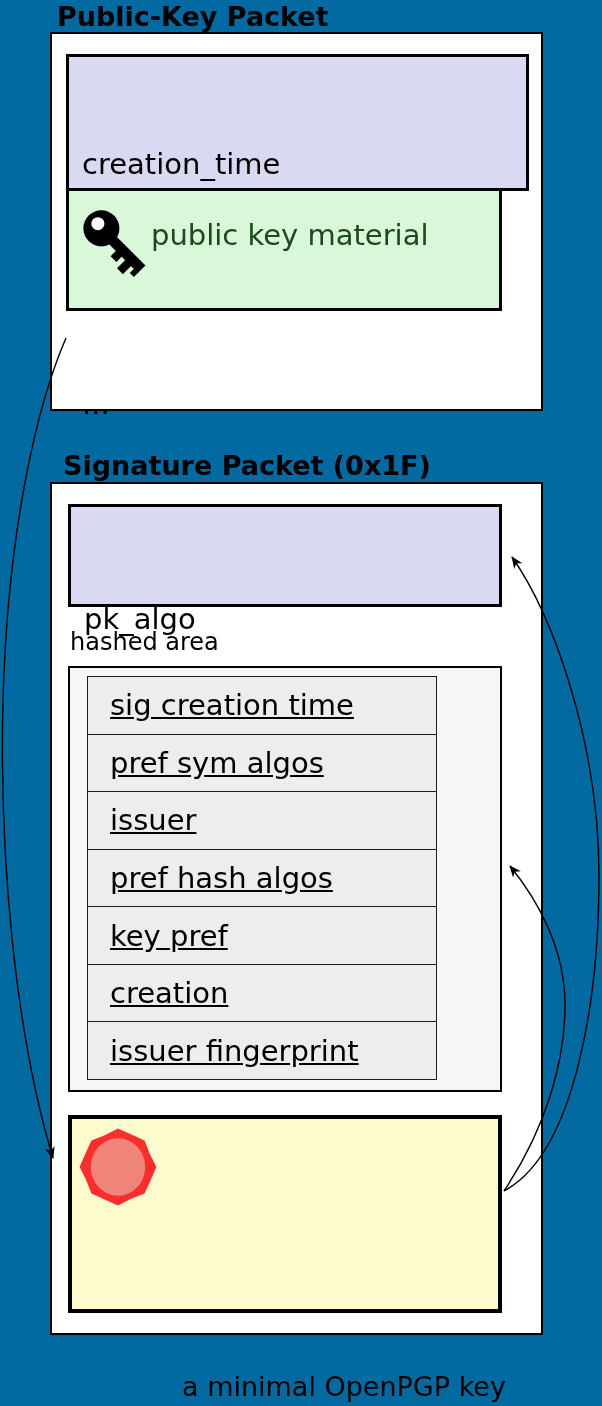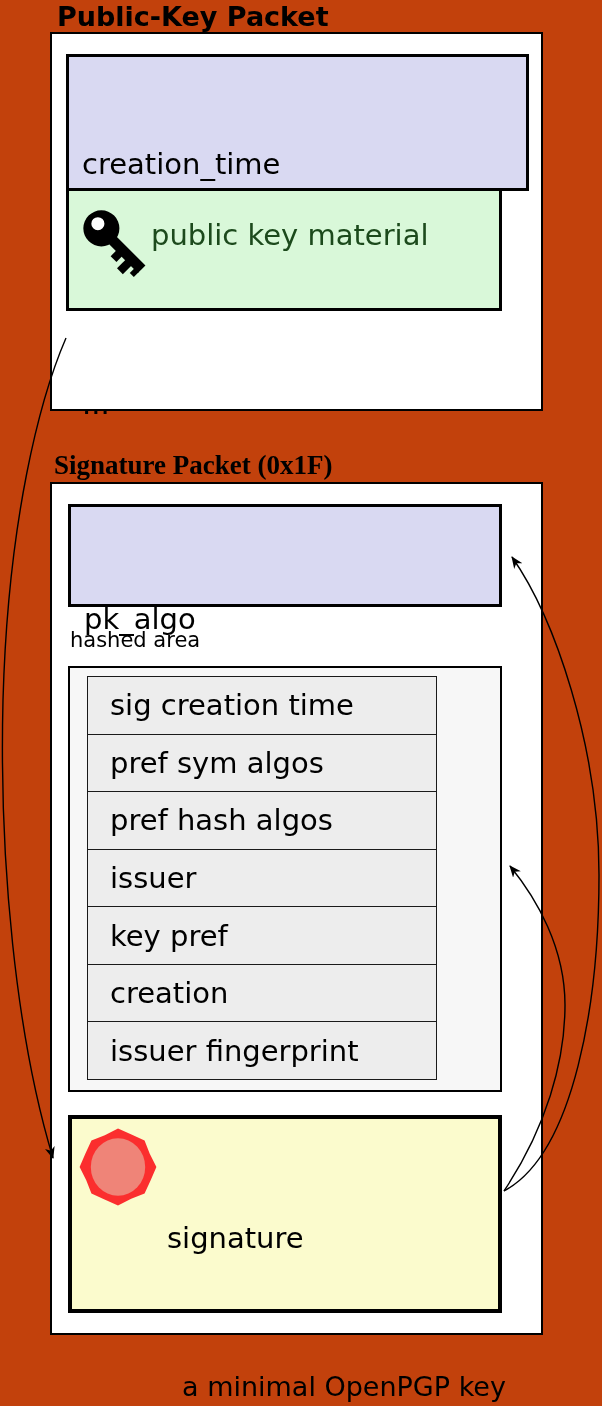--- a/index.html
+++ b/index.html
@@ -1,33 +1,33 @@
 <!DOCTYPE html>
 <html style="--field-fill: #d9d9f2; --material-fill: #d9f8d9; --material-text: #1c4a1c; --hashed-fill: #f7f7f7; --subpacket-fill: #ededed; --signature-fill: #fbfbcd; --seal-ring: #fb2e2e; --seal-inner: #ef8478; --line-color: #000000;"><head>
 <meta charset="utf-8">
 <style>
   html,body{margin:0;padding:0;background:#fff;}
-  #page{position:relative;width:602px;height:1406px;background:#c2410c;overflow:hidden;
+  #page{position:relative;width:602px;height:1406px;background:#0369a1;overflow:hidden;
         font-family:"DejaVu Sans","Liberation Sans",sans-serif;color:#000;}
   .abs{position:absolute;}
   .title{font-weight:bold;font-size:27px;letter-spacing:0px;white-space:nowrap;}
   .boxtext{font-size:29px;line-height:40px;white-space:pre;}
   .outerbox{border:2.5px solid #000;background:#fff;box-sizing:border-box;}
   .fieldbox{border:3px solid #000;background:var(--field-fill,#d9d9f2);box-sizing:border-box;}
   .materialbox{border:3px solid #000;border-top:none;background:var(--material-fill,#d9f8d9);box-sizing:border-box;}
   .material-label{color:var(--material-text,#1c4a1c);font-size:29px;white-space:nowrap;}
   .hashedbox{border:2.5px solid #000;background:var(--hashed-fill,#f7f7f7);box-sizing:border-box;}
   .subtable{border:1.4px solid #1a1a1a;background:var(--subpacket-fill,#ededed);box-sizing:border-box;
-            display:flex;flex-direction:column;}
+            display:flex;flex-direction:column;text-decoration:underline;}
   .subrow{flex:1;display:flex;align-items:center;padding-left:22px;font-size:29px;
           border-top:1.4px solid #1a1a1a;box-sizing:border-box;}
   .subrow:first-child{border-top:none;}
   .sigbox{border:4.5px solid #000;background:var(--signature-fill,#fbfbcd);box-sizing:border-box;}
   .siglines{font-size:29px;line-height:42px;white-space:pre;}
-  .label{font-size:21px;white-space:nowrap;}
+  .label{font-size:24px;white-space:nowrap;}
   .caption{font-size:27px;white-space:nowrap;}
   svg.overlay{position:absolute;left:0;top:0;pointer-events:none;}
 </style>
 </head>
 <body>
 
 <div id="page">
 
   <div class="abs title" style="left:57px;top:1px;">Public-Key Packet</div>
 
@@ -48,54 +48,53 @@
         <circle cx="19" cy="46" r="8" fill="#fff"></circle>
         <rect x="40" y="41" width="56" height="13"></rect>
         <rect x="58" y="52" width="10" height="11"></rect>
         <rect x="74" y="52" width="10" height="16"></rect>
         <rect x="89" y="52" width="7" height="9"></rect>
       </g>
     </svg>
     <div class="abs material-label" style="left:82px;top:27px;">public key material</div>
   </div>
 
-  <div class="abs title" style="left:54px;top:450px;font-family:Liberation Serif, serif;">Signature Packet (0x1F)</div>
+  <div class="abs title" style="left:63px;top:450px;">Signature Packet (0x1F)</div>
 
   <div class="abs outerbox" style="left:50px;top:482px;width:493px;height:853px;"></div>
 
   <div class="abs fieldbox" style="left:68px;top:504px;width:434px;height:103px;">
     <div class="boxtext" style="padding:12px 0 0 13px;">
       <div>pk_algo</div>
       <div>hash_algo</div>
     </div>
   </div>
 
   <div class="abs label" style="left:70px;top:628px;">hashed area</div>
 
   <div class="abs hashedbox" style="left:68px;top:666px;width:434px;height:426px;">
     <div class="subtable abs" style="left:17px;top:8px;width:350px;height:404px;">
       <div class="subrow">sig creation time</div>
       <div class="subrow">pref sym algos</div>
+      <div class="subrow">issuer</div>
       <div class="subrow">pref hash algos</div>
-      <div class="subrow">issuer</div>
       <div class="subrow">key pref</div>
       <div class="subrow">creation</div>
       <div class="subrow">issuer fingerprint</div>
     </div>
   </div>
 
   <div class="abs sigbox" style="left:68px;top:1115px;width:434px;height:198px;">
     <svg class="abs" style="left:5px;top:8px;" width="82" height="80" viewBox="0 0 100 100">
       <polygon fill="var(--seal-ring,#fb2e2e)" points="
         98,50 90.7,66.8 83.2,83.2 66.5,89.7 50,98 33.2,90.7 16.8,83.2 10.3,66.5
         2,50 9.3,33.2 16.8,16.8 33.5,10.3 50,2 66.8,9.3 83.2,16.8 89.7,33.5"></polygon>
       <ellipse cx="50" cy="50" rx="34" ry="36" fill="var(--seal-inner,#ef8478)"></ellipse>
     </svg>
     <div class="siglines abs" style="left:95px;top:14px;">
-      <div>signature</div>
       
       
     </div>
   </div>
 
   <div class="abs caption" style="left:162px;top:1371px;margin-left:20px;">a minimal OpenPGP key</div>
 
   <svg class="overlay" width="602" height="1406" viewBox="0 0 602 1406">
     <defs>
       <marker id="ah" markerWidth="14" markerHeight="12" refX="11" refY="5" orient="auto" markerUnits="userSpaceOnUse">

